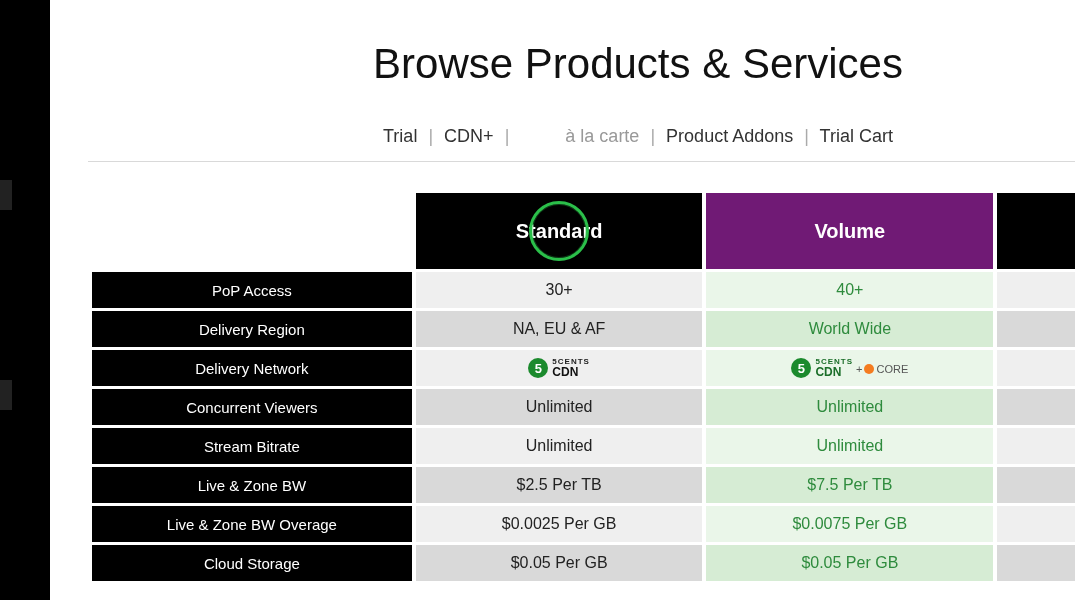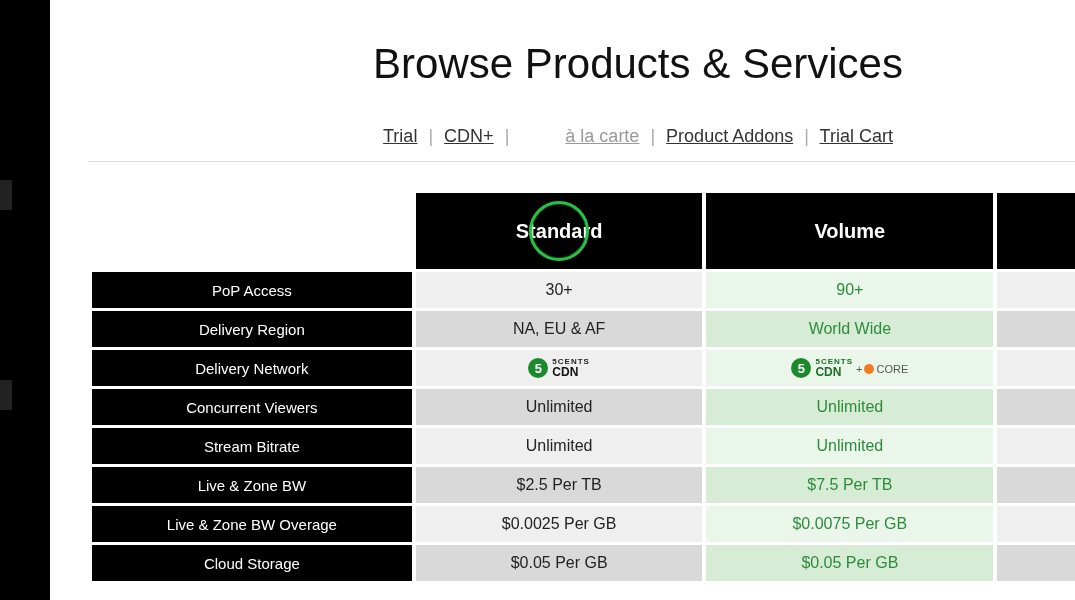--- a/index.html
+++ b/index.html
@@ -9,32 +9,32 @@
   .sidebar-back { position: absolute; left: 0; top: 0; width: 50px; height: 600px; background: #000; }
   .sidebar-front-top { position: absolute; left: 0; top: 180px; width: 12px; height: 30px; background: #222; }
   .sidebar-front-bot { position: absolute; left: 0; top: 380px; width: 12px; height: 30px; background: #222; }
 
   .content { position: absolute; left: 50px; top: 0; right: 0; bottom: 0; background: #fff; padding-left: 38px; border-radius: 30px; }
 
   h1.page-title { font-size: 42px; font-weight: 400; color: #111; text-align: center; margin-top: 40px; margin-bottom: 38px; width: 1100px; }
 
   .tabs-row { width: 1100px; text-align: center; font-size: 18px; color: #333; padding-bottom: 14px; border-bottom: 1px solid #d9d9d9; }
   .tabs-row .sep { color: #aaa; padding: 0 6px; }
-  .tabs-row .tab-link { cursor: pointer; text-decoration: underline; }
+  .tabs-row .tab-link { cursor: pointer; }
   .tabs-row .tab-link.active { color: #999; margin-left: 45px; }
 
   
   .pricing { margin-top: 28px; border-collapse: separate; border-spacing: 4px 3px; width: 1200px; table-layout: fixed; }
   .pricing col.feat { width: 310px; }
   .pricing col.plan { width: 278px; }
 
   .pricing th { height: 76px; font-size: 20px; font-weight: 600; color: #fff; text-align: center; }
   .pricing th.blank { background: transparent; }
   .pricing th.plan-standard { background: #000; position: relative; margin-left: 10px; }
-  .pricing th.plan-volume   { background: #000000; }
+  .pricing th.plan-volume   { background: #701a75; }
   .pricing th.plan-pro      { background: #000; }
 
   .ring { position: absolute; left: 50%; top: 50%; width: 60px; height: 60px; border: 3px solid #2bbf4a; border-radius: 50%; transform: translate(-50%, -50%); box-shadow: 0 0 0 1px rgba(43,191,74,.3) inset; }
 
   .pricing td { height: 36px; font-size: 16px; text-align: center; vertical-align: middle; }
   .pricing td.feature { background: #000000; color: #fff; font-size: 15px; }
 
   .pricing tr:nth-child(even) td.std { background: #d9d9d9; color: #222; }
   .pricing tr:nth-child(odd)  td.std { background: #efefef; color: #222; }
   .pricing tr:nth-child(even) td.vol { background: #d6ecd4; color: #2e8b3d; }
@@ -94,21 +94,21 @@
         </th>
         <th class="plan-pro">
           
         </th>
       </tr>
     </thead>
     <tbody id="pricing-body">
         <tr>
           <td class="feature">PoP Access</td>
           <td class="std">30+</td>
-          <td class="vol">90+</td>
+          <td class="vol">40+</td>
           <td class="pro"></td>
         </tr>
         <tr>
           <td class="feature">Delivery Region</td>
           <td class="std">NA, EU &amp; AF</td>
           <td class="vol">World Wide</td>
           <td class="pro">Wo</td>
         </tr>
         <tr>
           <td class="feature">Delivery Network</td>

